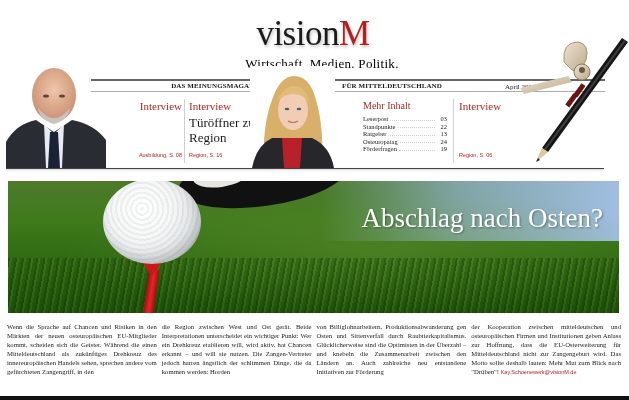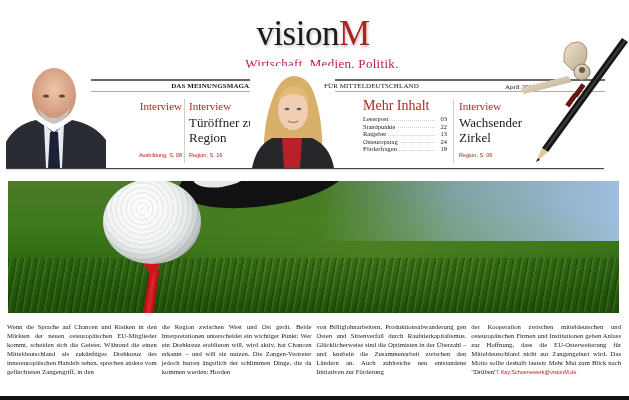--- a/index.html
+++ b/index.html
@@ -2,34 +2,34 @@
 <html><head>
   <meta charset="utf-8">
   <style>
     * { margin: 0; padding: 0; box-sizing: border-box; }
     html, body { width: 629px; height: 400px; overflow: hidden; background: #ffffff; }
     body { position: relative; font-family: "Liberation Serif", "DejaVu Serif", serif; color: #1a1a1a; }
 
     
     .logo { position: absolute; left: 218px; top: 10px; width: 190px; text-align: center; font-size: 35px; letter-spacing: -0.5px; line-height: 48px; color: #1b1b1b; text-shadow: 1px 2px 3px rgba(0,0,0,0.25); }
     .logo .m { color: #b3201d; }
-    .tagline { position: absolute; left: 232px; top: 56px; width: 180px; text-align: center; font-size: 13px; color: #be185d; letter-spacing: 0.3px; }
+    .tagline { position: absolute; left: 232px; top: 56px; width: 180px; text-align: center; font-size: 13px; color: #000000; letter-spacing: 0.3px; }
 
     
     .nr { position: absolute; left: 6px; top: 83px; font-size: 7px; font-weight: bold; letter-spacing: 0.2px; }
     .rule-nr-top { position: absolute; left: 6px; top: 80px; width: 22px; height: 1px; background: #555; }
     .rule-nr-bot { position: absolute; left: 6px; top: 91px; width: 22px; height: 1px; background: #999; }
 
     .rule-left-top { position: absolute; left: 91px; top: 79px; width: 171px; height: 2px; background: #666; }
     .rule-left-bot { position: absolute; left: 91px; top: 91px; width: 171px; height: 1px; background: #aaa; }
     .magazine-label { position: absolute; left: 91px; top: 82px; width: 171px; text-align: right; font-size: 7px; font-weight: bold; letter-spacing: 0.1px; }
 
     .rule-right-top { position: absolute; left: 335px; top: 79px; width: 270px; height: 2px; background: #666; }
     .rule-right-bot { position: absolute; left: 335px; top: 91px; width: 270px; height: 1px; background: #aaa; }
-    .region-label { position: absolute; left: 324px; top: 82px; font-size: 7px; font-weight: normal; letter-spacing: 0.1px; }
+    .region-label { position: absolute; left: 342px; top: 82px; font-size: 7px; font-weight: bold; letter-spacing: 0.1px; }
     .date-label { position: absolute; left: 505px; top: 83px; font-size: 7px; }
 
     .header-bottom-rule { position: absolute; left: 6px; top: 168px; width: 598px; height: 1px; background: #444; box-shadow: 0 1px 2px rgba(0,0,0,0.25); }
 
     
     .photo { position: absolute; overflow: hidden; }
     .photo-man { left: 6px; top: 62px; width: 100px; height: 106px; }
     .photo-woman { left: 250px; top: 66px; width: 84px; height: 102px; }
 
     
@@ -38,21 +38,21 @@
     .teaser .headline { font-size: 13px; color: #1b1b1b; line-height: 15px; margin-top: 3px; }
     .teaser .ref { position: absolute; font-family: "Liberation Sans", "DejaVu Sans", sans-serif; font-size: 5.5px; color: #b3201d; white-space: nowrap; }
     .teaser-1 { left: 110px; top: 100px; width: 72px; text-align: right; }
     .teaser-1 .ref { right: 0; top: 52px; }
     .vsep { position: absolute; width: 1px; background: #cfcfcf; }
     .vsep-1 { left: 184px; top: 99px; height: 64px; }
     .teaser-2 { left: 189px; top: 100px; width: 80px; text-align: left; }
     .teaser-2 .ref { left: 0; top: 52px; }
 
     .toc { position: absolute; left: 363px; top: 100px; width: 84px; }
-    .toc .kicker { font-size: 14px; color: #a82a24; line-height: 12px; }
+    .toc .kicker { font-size: 10px; color: #a82a24; line-height: 12px; }
     .toc ul { list-style: none; margin-top: 3px; }
     .toc li { display: flex; font-size: 6.5px; line-height: 7.5px; }
     .toc li .label { white-space: nowrap; }
     .toc li .dots { flex: 1; border-bottom: 1px dotted #cfcfcf; margin: 0 2px 2px 2px; }
     .toc li .page { width: 10px; text-align: right; }
     .vsep-2 { left: 453px; top: 99px; height: 64px; }
     .teaser-3 { left: 459px; top: 100px; width: 70px; text-align: left; }
     .teaser-3 .ref { left: 0; top: 52px; }
 
     
@@ -178,21 +178,20 @@
         <span class="label">Förderfragen</span>
         <span class="dots"></span>
         <span class="page">19</span>
       </li>
   </ul>
 </div>
 <div class="vsep vsep-2"></div>
 
 <div class="teaser teaser-3">
   <div class="kicker">Interview</div>
-  <div class="headline">Wachsender Zirkel</div>
   <div class="ref">Region, S. 06</div>
 </div>
 
 <div class="pencil">
   <svg width="110" height="128" viewBox="0 0 110 128">
     <defs>
       <linearGradient id="metal" x1="0" y1="0" x2="1" y2="1">
         <stop offset="0%" stop-color="#efe3cf"></stop>
         <stop offset="100%" stop-color="#b9a88c"></stop>
       </linearGradient>
@@ -214,20 +213,21 @@
 
 <div class="banner">
   <div class="sky"></div>
   <div class="glow"></div>
   <div class="grass"></div>
   <div class="club"></div>
   <div class="club-face"></div>
   <div class="tee-stem"></div>
   <div class="tee"></div>
   <div class="ball"></div>
+  <div class="banner-title">Abschlag nach Osten?</div>
 </div>
 
 <div class="columns">
   <div class="col">Wenn die Sprache auf Chancen und Risiken in den Märkten der neuen osteuropäischen EU-Mitglieder kommt, scheiden sich die Geister. Während die einen Mitteldeutschland als zukünftiges Drehkreuz des innereuropäischen Handels sehen, sprechen andere vom gefürchteten Zangengriff, in den</div>
   <div class="col">die Region zwischen West und Ost gerät. Beide Interpretationen unterscheidet ein wichtiger Punkt: Wer ein Drehkreuz etablieren will, wird aktiv, hat Chancen erkannt – und will sie nutzen. Die Zangen-Vertreter jedoch harren ängstlich der schlimmen Dinge, die da kommen werden: Horden</div>
   <div class="col">von Billiglohnarbeitern, Produktionsabwanderung gen Osten und Sittenverfall durch Raubtierkapitalismus. Glücklicherweise sind die Optimisten in der Überzahl – und knebeln die Zusammenarbeit zwischen den Ländern an. Auch zahlreiche neu entstandene Initiativen zur Förderung</div>
   <div class="col"><span>der Kooperation zwischen mitteldeutschen und osteuropäischen Firmen und Institutionen geben Anlass zur Hoffnung, dass die EU-Osterweiterung für Mitteldeutschland nicht zur Zangengeburt wird. Das Motto sollte deshalb lauten: Mehr Mut zum Blick nach "Drüben"!</span> <span class="author">Kay.Schoenewerk@visionM.de</span></div>
 </div>
 
 <div class="bottom-bar"></div>

